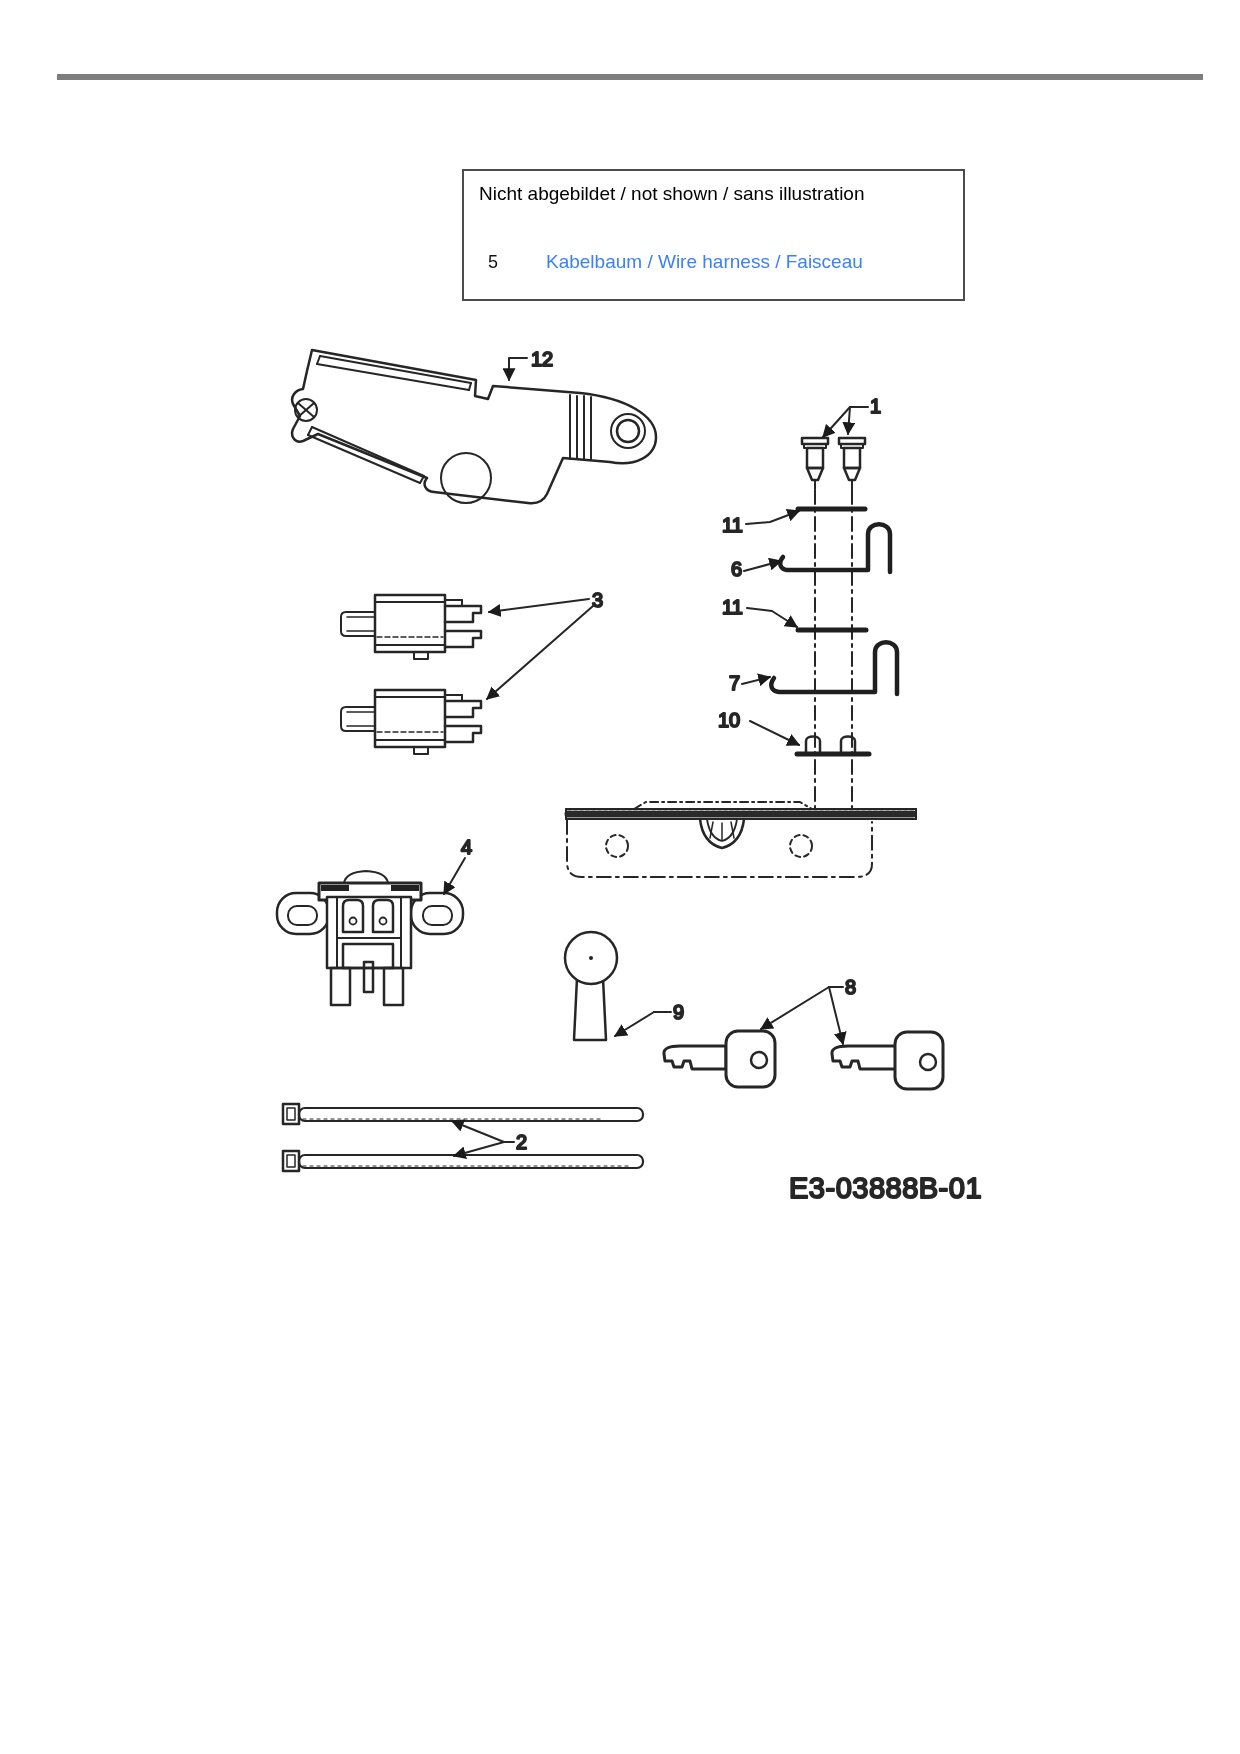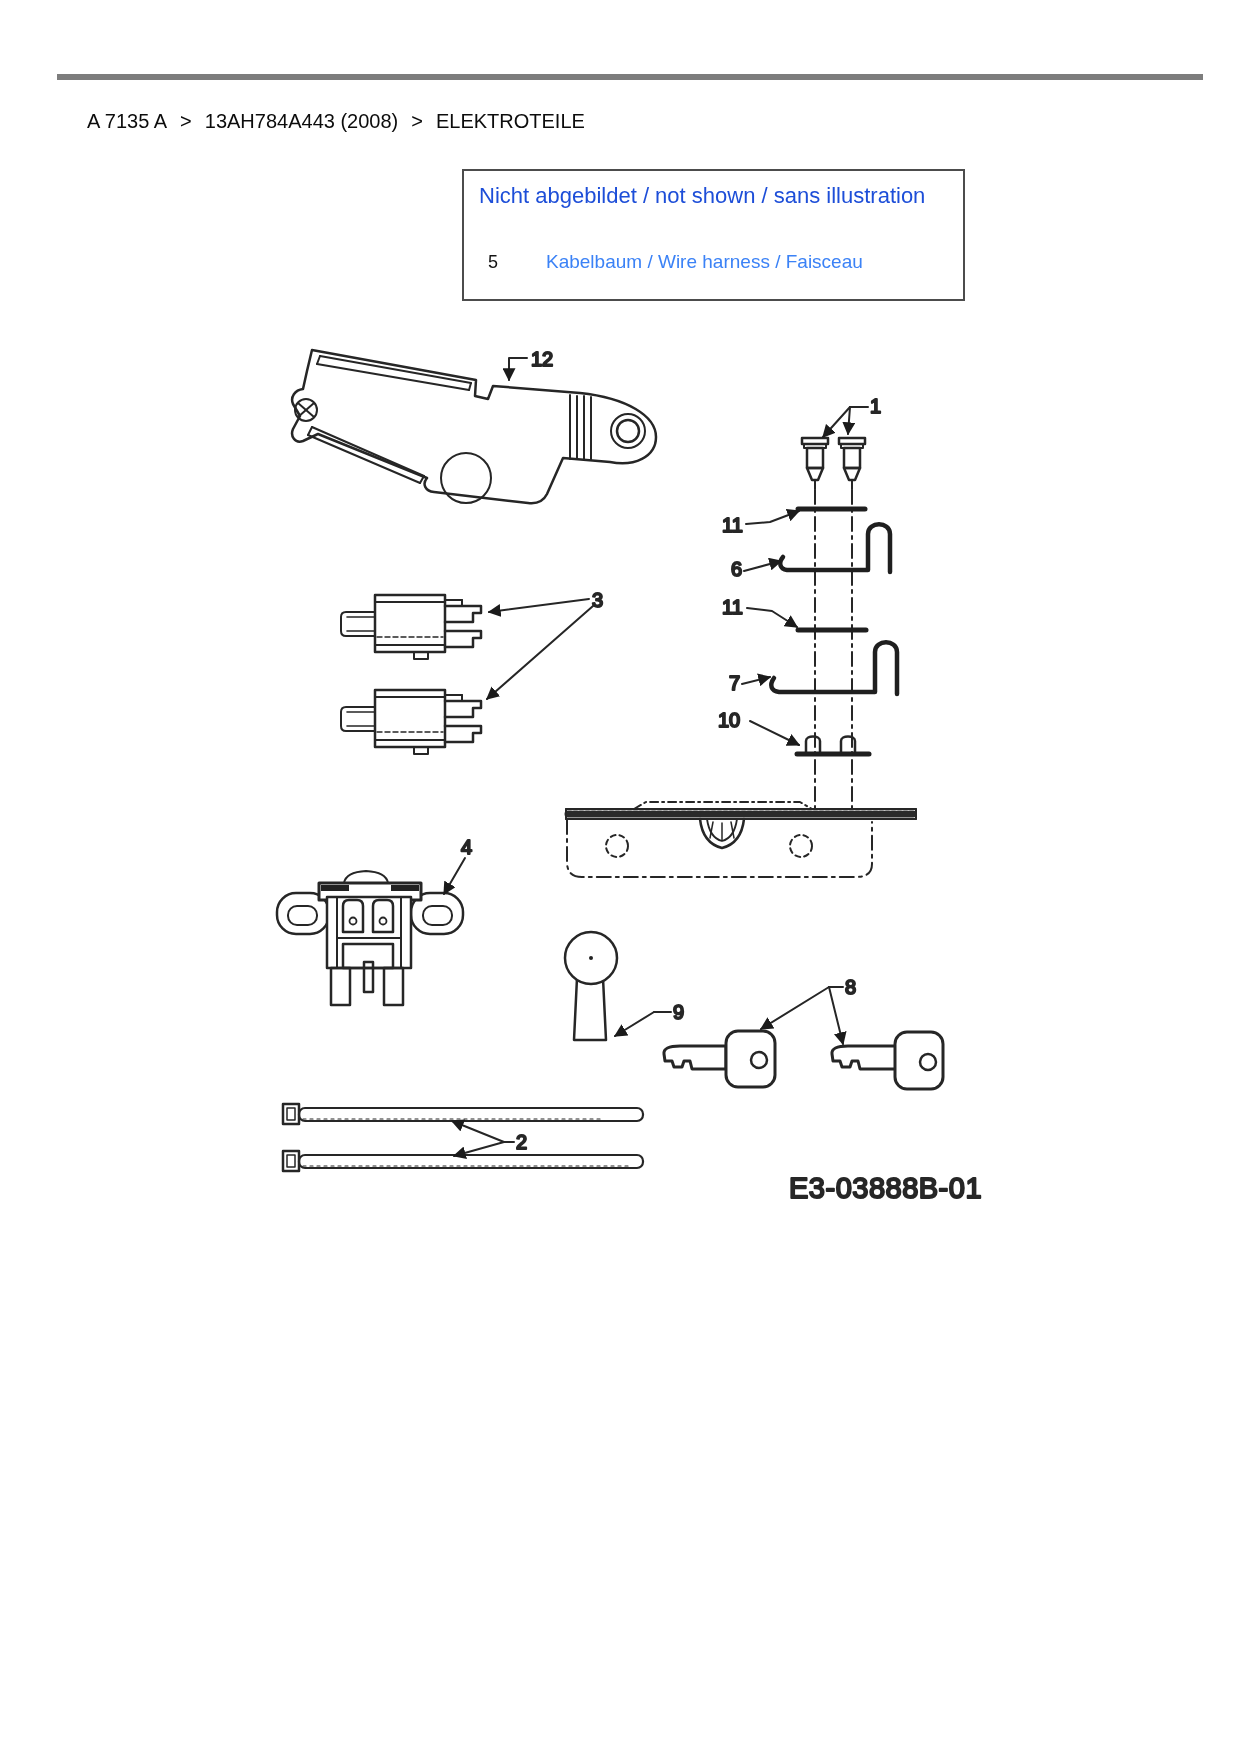--- a/index.html
+++ b/index.html
@@ -3,37 +3,34 @@
 <meta charset="utf-8">
 <style>
   html,body{margin:0;padding:0;background:#fff;}
   #page{position:relative;width:1240px;height:1754px;background:#ffffff;overflow:hidden;
         font-family:"Liberation Sans",sans-serif;color:#111;}
   .top-rule{position:absolute;left:57px;top:74px;width:1146px;height:6px;background:#7d7d7d;}
   .breadcrumb{position:absolute;left:87px;top:110px;font-size:20px;color:#0c0c0c;white-space:nowrap;}
   .breadcrumb .sep{margin:0 13px;color:#0c0c0c;}
   .ns-box{position:absolute;left:462px;top:169px;width:503px;height:132px;
           border:2px solid #4c4c4c;box-sizing:border-box;}
-  .ns-header{position:absolute;left:15px;top:12px;font-size:22px;color:#1d4ed8;white-space:nowrap;}
+  .ns-header{position:absolute;left:15px;top:12px;font-size:19px;color:#000000;white-space:nowrap;}
   .ns-ref{position:absolute;left:24px;top:81px;font-size:18px;color:#131313;}
   .ns-desc{position:absolute;left:82px;top:80px;font-size:19px;color:#3b82f6;white-space:nowrap;}
   svg text{font-family:"Liberation Sans",sans-serif;fill:#1b1b1b;}
   .callout{font-size:20px;}
   .dwgno{font-size:29px;letter-spacing:0.5px;fill:#2a2a2a;}
 </style>
 </head>
 <body>
 
 <div id="page">
 
   <div class="top-rule"></div>
 
-  <div class="breadcrumb">
-    <span>A 7135 A</span><span class="sep">&gt;</span><span>13AH784A443 (2008)</span><span class="sep">&gt;</span><span>ELEKTROTEILE</span>
-  </div>
 
   <div class="ns-box">
     <div class="ns-header">Nicht abgebildet / not shown / sans illustration</div>
     <div class="ns-ref">5</div>
     <div class="ns-desc">Kabelbaum / Wire harness / Faisceau</div>
   </div>
 
   <svg width="1240" height="1754" viewBox="0 0 1240 1754" style="position:absolute;left:0;top:0;" stroke="#262626" fill="none" stroke-width="2" stroke-linecap="round" stroke-linejoin="round">
 
     <defs>

